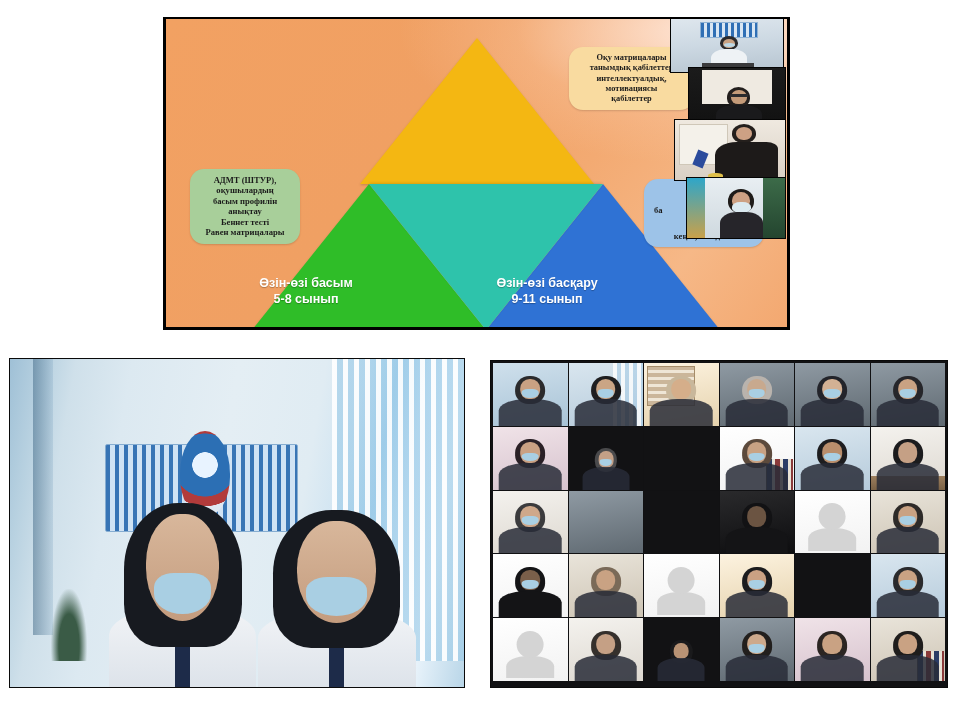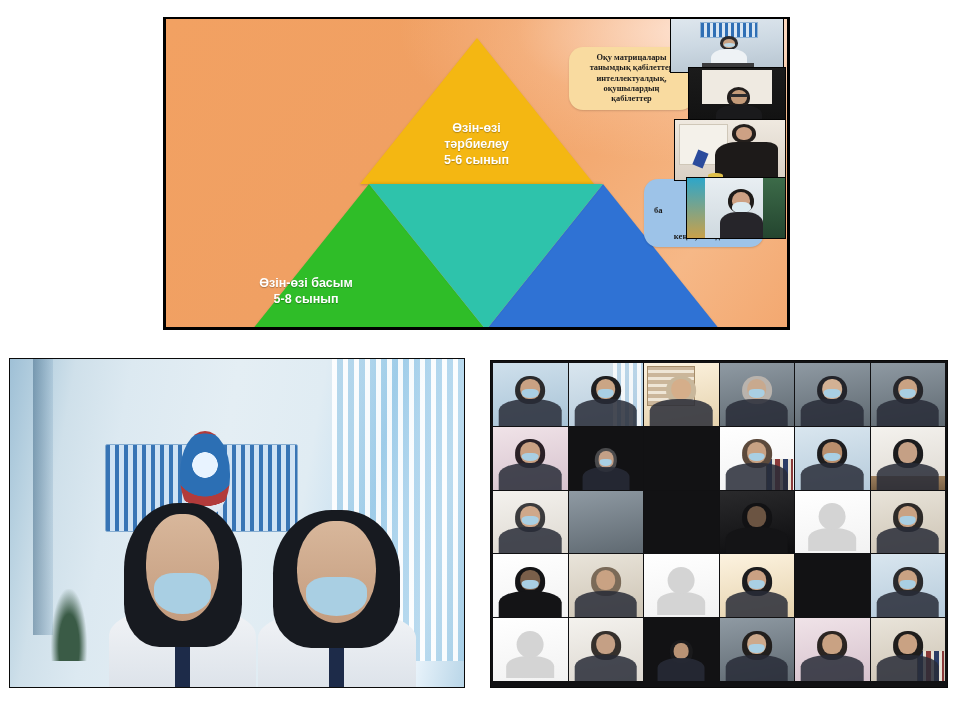--- a/index.html
+++ b/index.html
@@ -369,39 +369,46 @@
 <div id="stage">
 
   <div id="slide-panel">
     <div id="slide-canvas">
 
       <div class="tri" id="tri-top"></div>
       <div class="tri" id="tri-left"></div>
       <div class="tri" id="tri-right"></div>
       <div class="tri" id="tri-center"></div>
 
-      <div class="tri-label" id="label-top">
-        <span>Өзін-өзі</span>
-        <span class="line2">тәрбиелеу</span>
-        <span class="line2">5-6 сынып</span>
-      </div>
 
 
       <div class="tri-label" id="label-left">
         <span>Өзін-өзі басым</span>
         <span class="line2">5-8 сынып</span>
       </div>
 
-
+      <div class="tri-label" id="label-right">
+        <span>Өзін-өзі басқару</span>
+        <span class="line2">9-11 сынып</span>
+      </div>
+
+      <div class="callout" id="callout-green">
+        <div>АДМТ (ШТУР),</div>
+        <div>оқушылардың</div>
+        <div>басым профилін</div>
+        <div>анықтау</div>
+        <div>Беннет тесті</div>
+        <div>Равен матрицалары</div>
+      </div>
 
       <div class="callout" id="callout-yellow">
         <div>Оқу матрицалары</div>
         <div>танымдық қабілеттер</div>
         <div>интеллектуалдық,</div>
-        <div>оқушылардың</div>
+        <div>мотивациясы</div>
         <div>қабілеттер</div>
       </div>
 
       <div class="callout" id="callout-blue">
         <div class="ba">ба</div>
         <div>кеңес,баяндама</div>
       </div>
 
       <div id="cam-strip">
 

